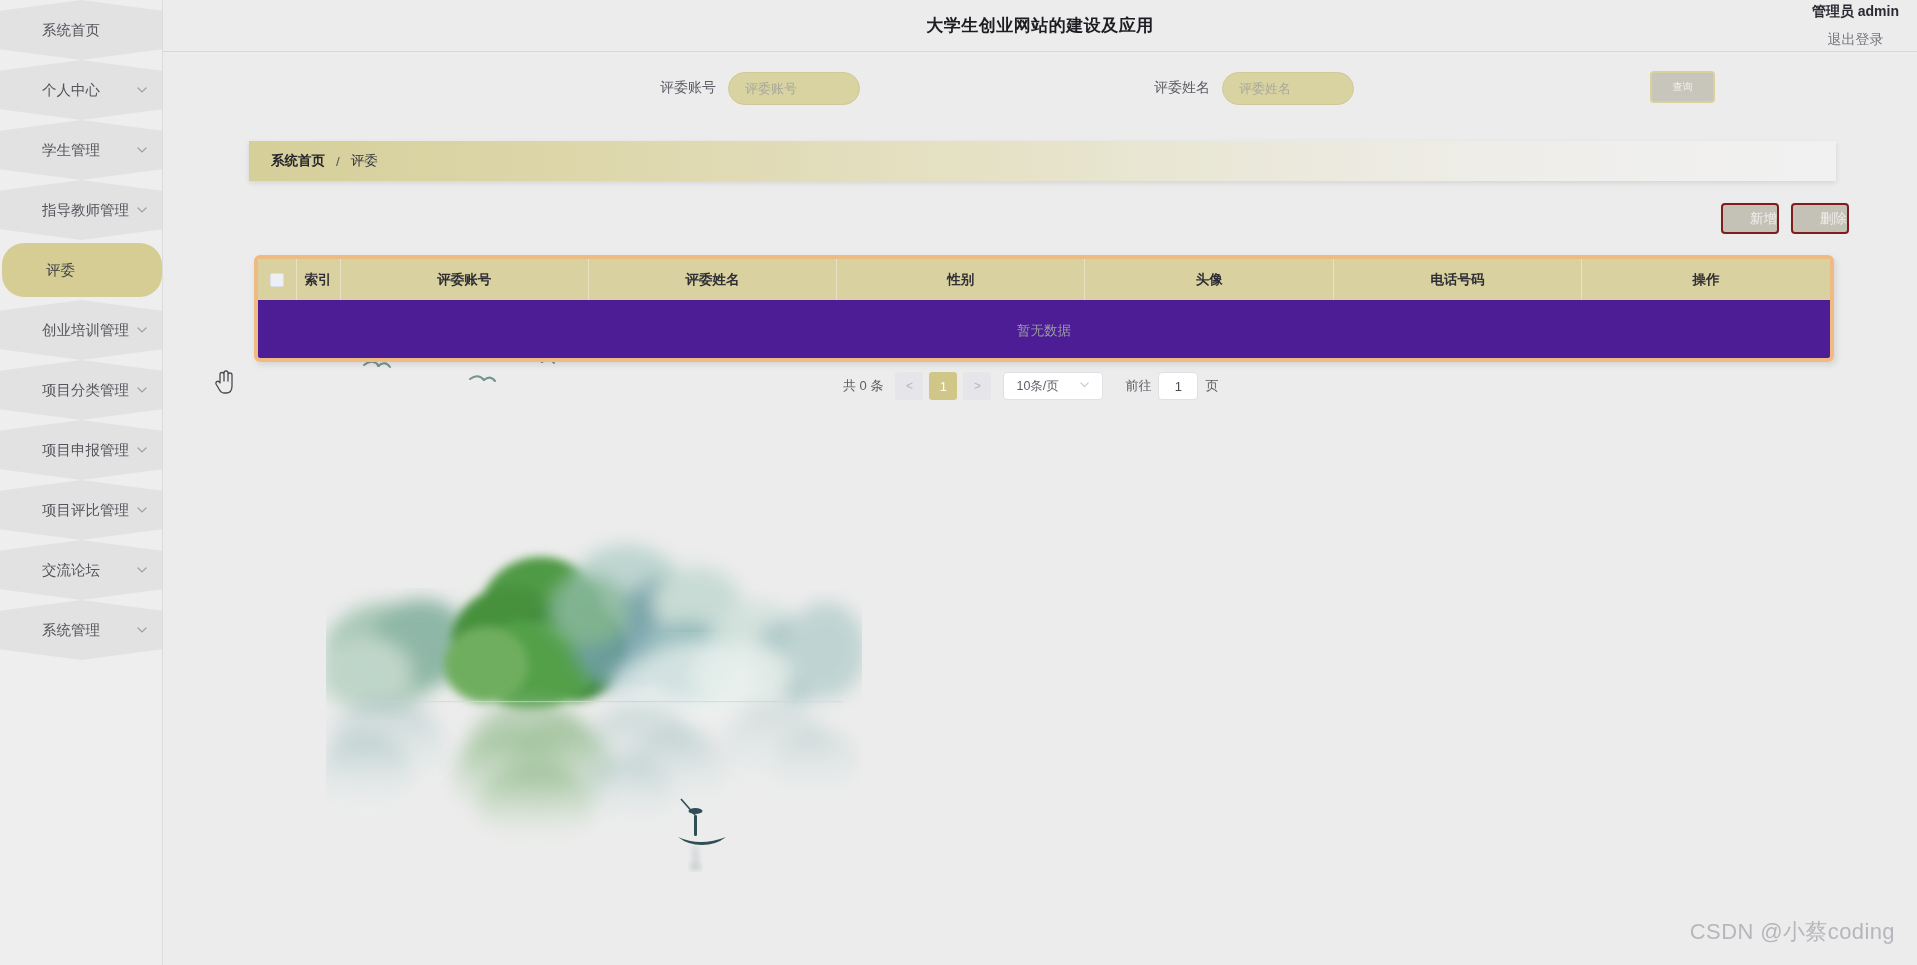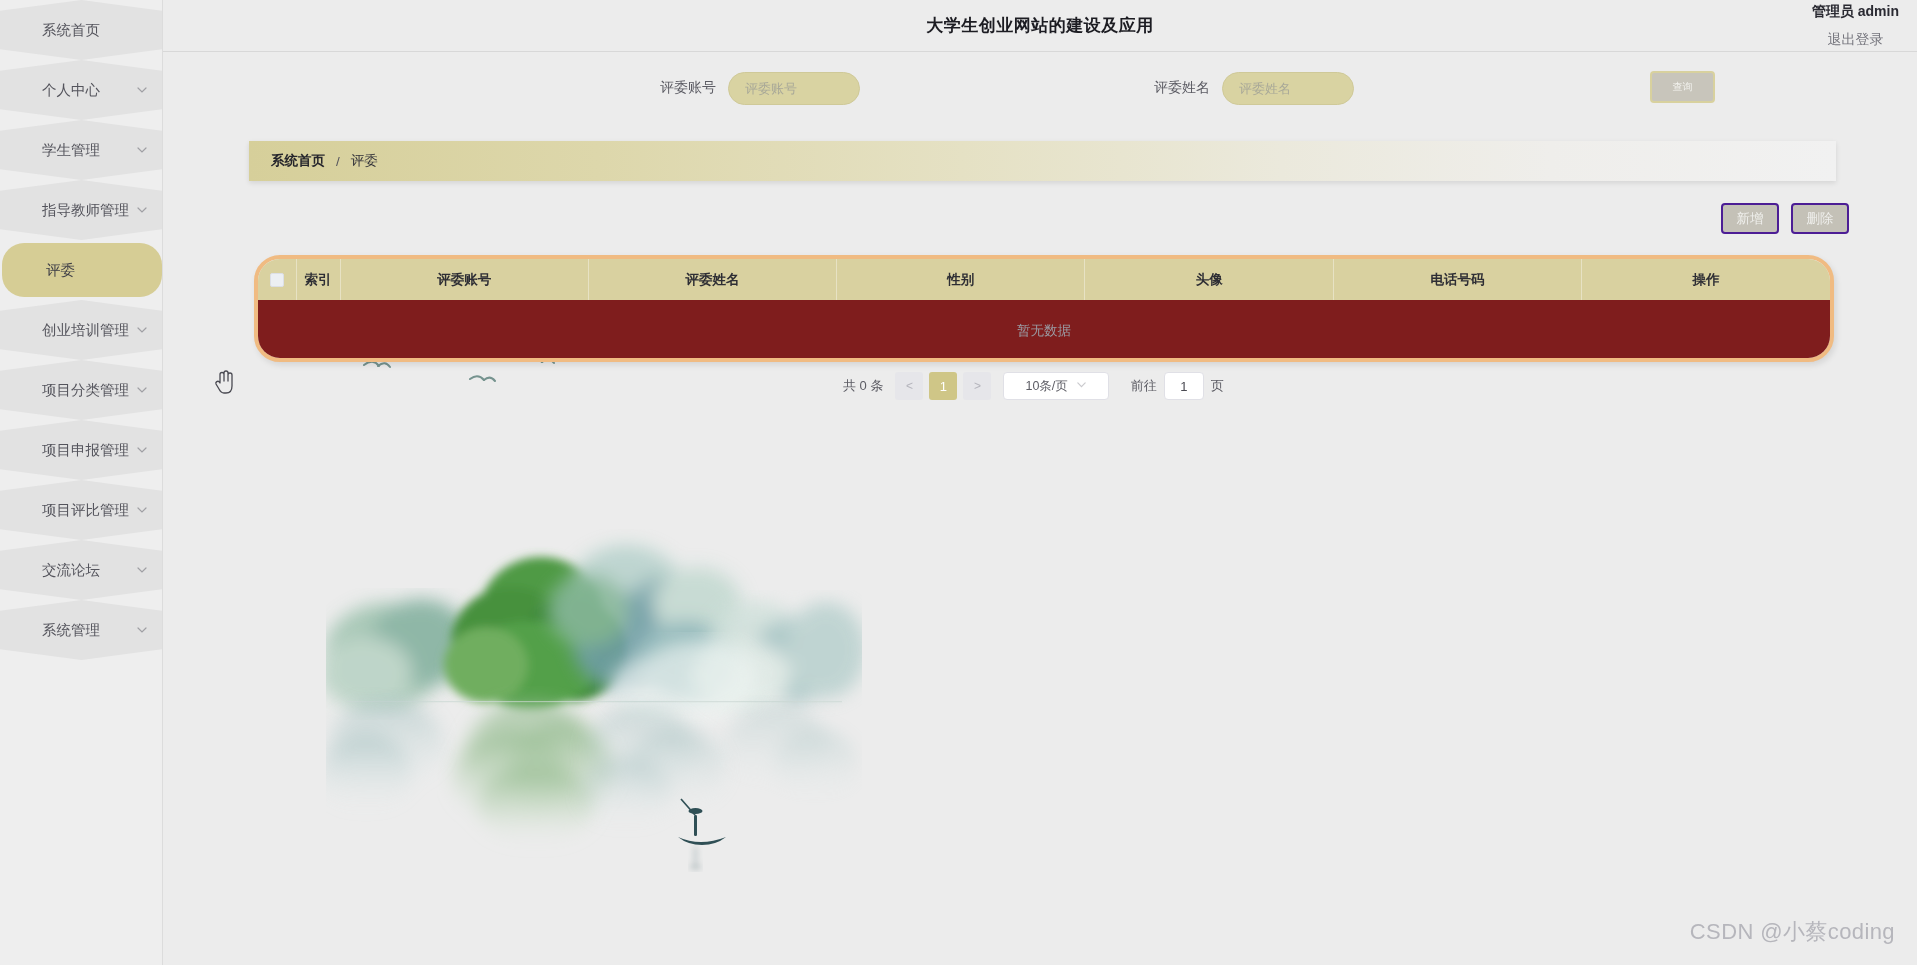--- a/index.html
+++ b/index.html
@@ -110,36 +110,37 @@
   }
   #breadcrumb .bc-root { color: #26262c; font-weight: bold; cursor: pointer; }
   #breadcrumb .bc-sep { color: #55555c; margin: 0 11px; }
   #breadcrumb .bc-cur { color: #33333a; }
 
   
   #actions { position: absolute; right: 68px; top: 203px; display: flex; gap: 12px; }
   .act-btn {
     width: 58px; height: 31px;
     background: #c4c1b7;
-    border: 2px solid #4c1d95;
+    border: 2px solid #7f1d1d;
     border-radius: 4px;
     color: #efefec; font-size: 13.5px;
     cursor: pointer;
     font-family: inherit;
+    text-align: right;
   }
 
   
   #birds { position: absolute; left: 330px; top: 295px; width: 320px; height: 120px; z-index: 4; pointer-events:none; opacity:.85;}
 
   
   #table-wrap {
     position: absolute; left: 254px; top: 255px;
     width: 1580px; height: 107px;
     border: 4px solid #f0bb82;
-    border-radius: 26px;
+    border-radius: 6px;
     background: #ececec;
     box-shadow: 2px 3px 6px rgba(0,0,0,.10);
     overflow: hidden;
     z-index: 5;
   }
   #datatable { width: 100%; border-collapse: collapse; table-layout: fixed; }
   #datatable thead th {
     height: 41px;
     background: #d9d1a0;
     font-size: 13.5px; font-weight: bold; color: #2e2e34;
@@ -152,21 +153,21 @@
   .hdr-check {
     display: inline-block; width: 14px; height: 14px;
     background: #eceff3; border: 1px solid #dcdfe6; border-radius: 2px;
     vertical-align: middle; cursor: pointer;
   }
   #empty-row td {
     height: 62px;
     text-align: center;
     font-size: 13.5px;
     color: #9a9aa2;
-    background: #7f1d1d;
+    background: #4c1d95;
   }
 
   
   #pagination {
     position: absolute; left: 843px; top: 372px;
     display: flex; align-items: center; gap: 0px;
     font-size: 13px; color: #5c5c64; z-index: 6;
   }
   #pagination .total { margin-right: 12px; }
   .pg-btn {
@@ -178,21 +179,21 @@
   .pg-num {
     width: 28px; height: 28px; border-radius: 3px;
     display: flex; align-items: center; justify-content: center;
     background: #cfc687; color: #ffffff; font-size: 13px;
     margin-right: 6px; cursor: pointer; font-weight: 500;
   }
   .pg-size {
     height: 28px; min-width: 100px;
     background: #fff; border: 1px solid #e0e0e6; border-radius: 4px;
     display: flex; align-items: center; justify-content: space-between;
-    padding: 0 21px; margin-left: 6px; margin-right: 22px;
+    padding: 0 12px; margin-left: 6px; margin-right: 22px;
     color: #5c5c64; font-size: 12.5px; cursor: pointer;
   }
   .pg-size .chev { opacity:.45; margin-left: 8px; }
   .pg-jump { display: flex; align-items: center; gap: 7px; }
   .pg-jump input {
     width: 40px; height: 28px; text-align: center;
     border: 1px solid #e0e0e6; border-radius: 4px; background: #fff;
     font-size: 13px; color: #4a4a52; outline: none; font-family: inherit;
   }
 

